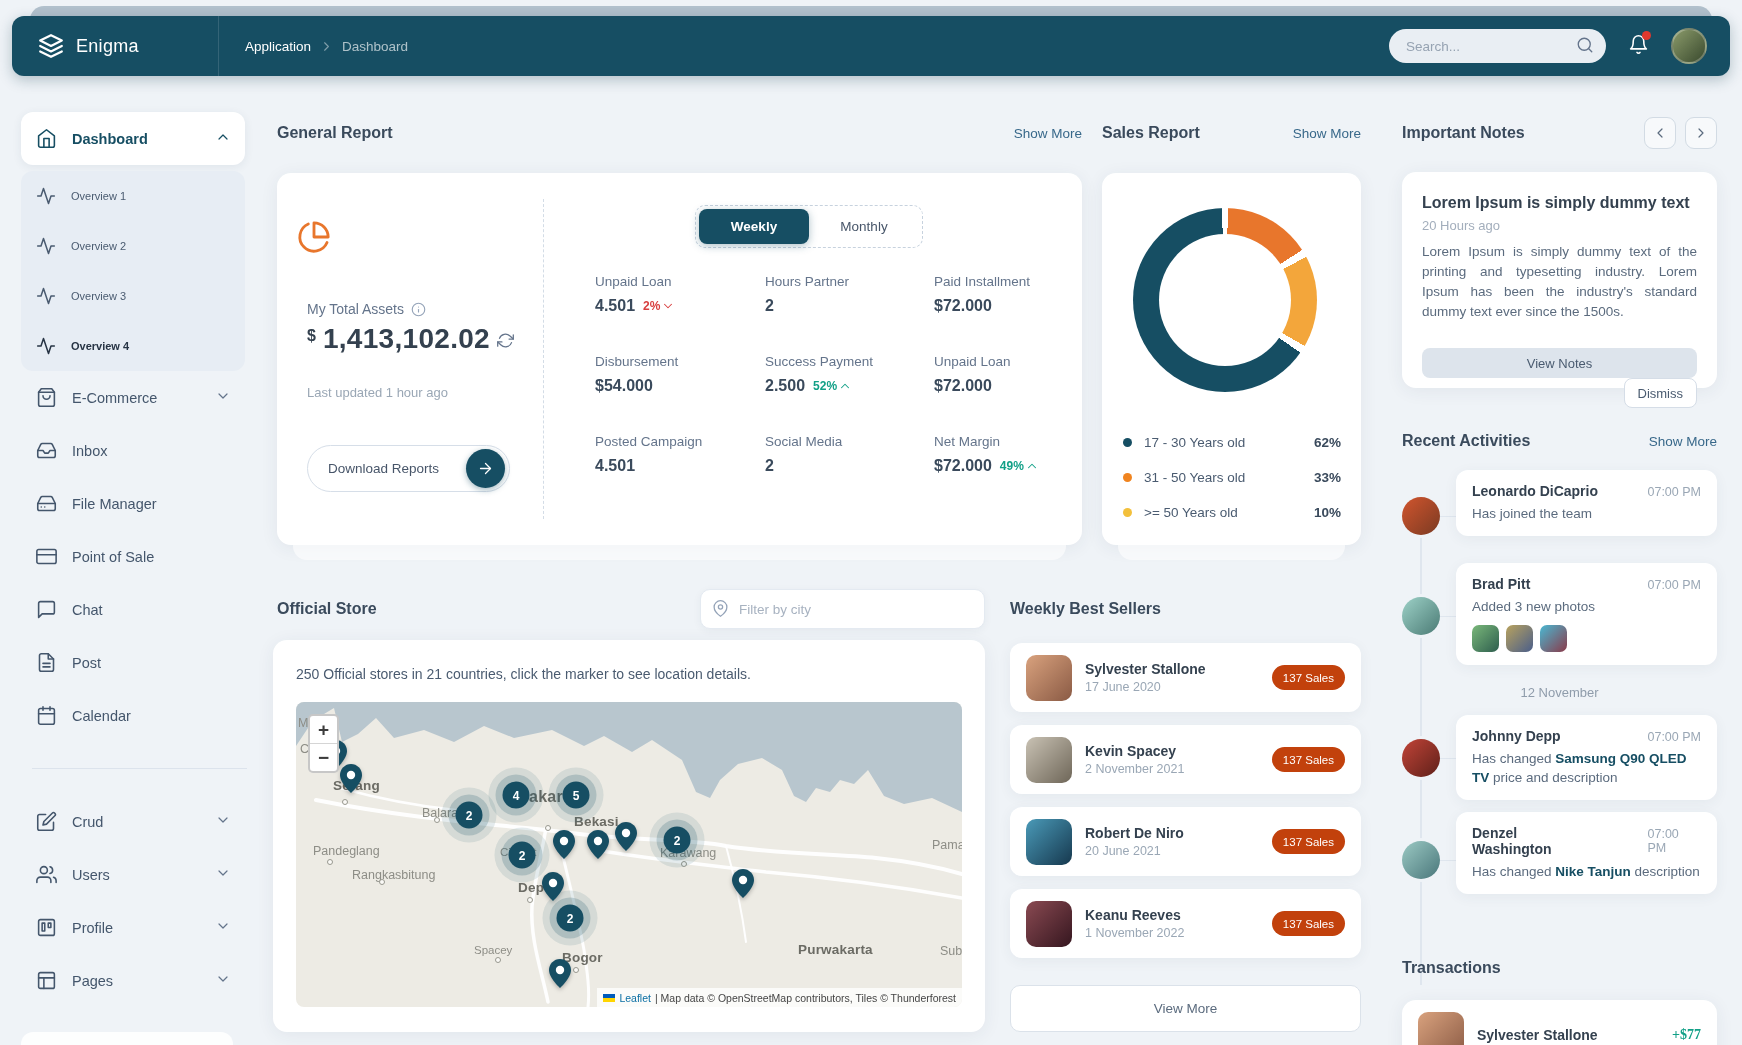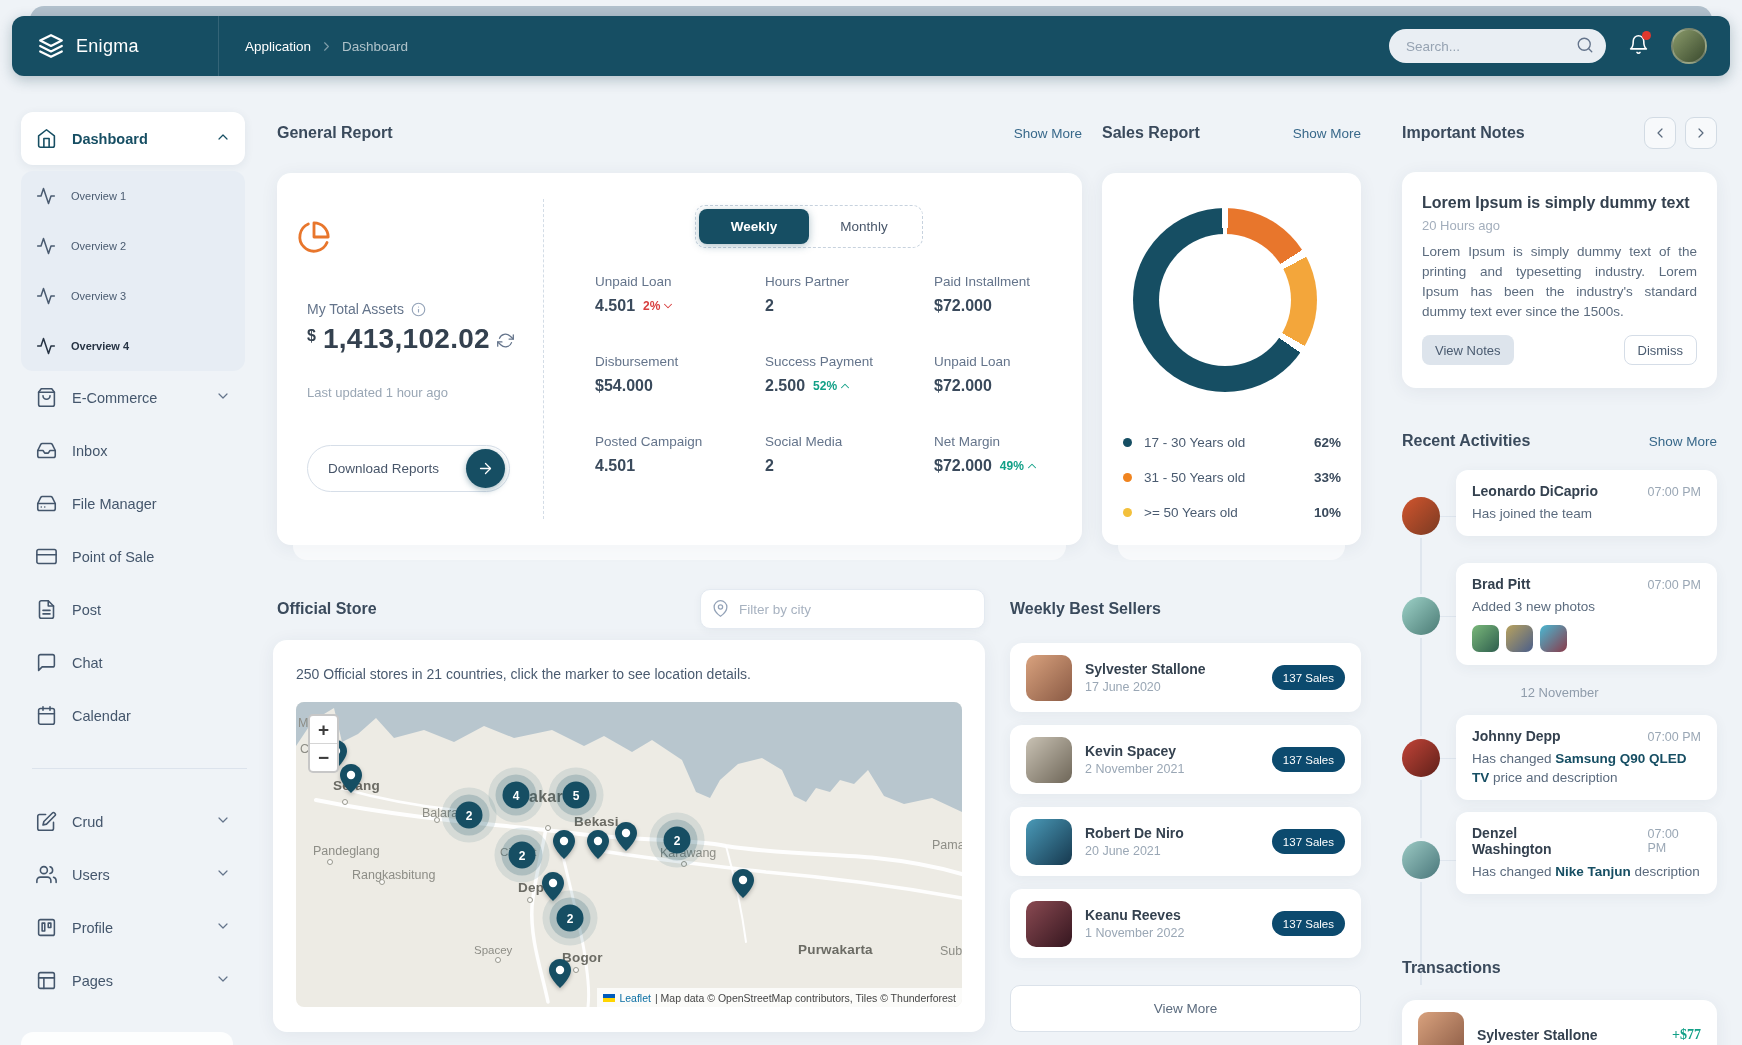--- a/index.html
+++ b/index.html
@@ -88,21 +88,21 @@
   #legend{position:absolute;left:21px;right:20px;top:252px;}
   .lg-row{display:flex;align-items:center;height:35px;}
   .lg-dot{width:9px;height:9px;border-radius:50%;margin-right:12px;flex:none;}
   .lg-label{font-size:13.5px;color:#4a5b70;}
   .lg-val{margin-left:auto;font-size:13.5px;font-weight:600;color:#3a4a5c;}
   
   #notes-card{left:1402px;top:172px;width:315px;height:216px;padding:22px 20px;}
   .note-title{font-size:16px;font-weight:700;color:#34414f;}
   .note-time{margin-top:6px;font-size:13px;color:#a3aebc;}
   .note-body{margin-top:9px;font-size:13.5px;line-height:20px;color:#5b6b7e;text-align:justify;}
-  .note-btns{margin-top:13px;display:flex;}
+  .note-btns{margin-top:26px;display:flex;flex-direction:column;}
   .btn-soft{height:30px;padding:0 13px;border:none;border-radius:8px;background:#dde4ec;color:#4a5b70;font-size:13px;
     font-family:inherit;cursor:pointer;}
   .btn-outline{height:30px;padding:0 13px;border:1px solid #d5dde7;border-radius:8px;background:#fff;color:#4a5b70;
     font-size:13px;font-family:inherit;cursor:pointer;margin-left:auto;}
   
   #os-card{left:273px;top:640px;width:712px;height:392px;}
   .os-note{position:absolute;left:23px;top:26px;font-size:14px;color:#4a5b70;}
   .filter-wrap{position:relative;margin-left:auto;width:285px;height:40px;}
   .filter-input{width:100%;height:100%;border:1px solid #e4eaf1;border-radius:10px;background:#fff;outline:none;
     padding:0 14px 0 38px;font-size:13.5px;color:#475569;font-family:inherit;box-shadow:0 2px 8px rgba(44,63,88,.05);}
@@ -128,21 +128,21 @@
     gap:4px;padding:0 6px;font-size:10.5px;color:#454545;}
   .attr a{color:#0b6fa4;text-decoration:none;cursor:pointer;}
   .flag{width:12px;height:8px;display:inline-block;background:linear-gradient(#005bbb 50%,#ffd500 50%);}
   
   #bs-list{position:absolute;left:1010px;top:643px;}
   .bs-card{width:351px;height:69px;background:#fff;border-radius:12px;box-shadow:0 3px 14px rgba(44,63,88,.06);
     margin-bottom:13px;display:flex;align-items:center;padding:0 16px;gap:13px;}
   .bs-av{width:46px;height:46px;border-radius:10px;flex:none;}
   .bs-name{font-size:14px;font-weight:700;color:#34414f;}
   .bs-date{font-size:12.5px;color:#9aa7b5;margin-top:3px;}
-  .bs-pill{margin-left:auto;background:#0c4a6e;color:#fff;font-size:11.5px;height:25px;display:flex;align-items:center;
+  .bs-pill{margin-left:auto;background:#c2410c;color:#fff;font-size:11.5px;height:25px;display:flex;align-items:center;
     padding:0 11px;border-radius:13px;flex:none;}
   #view-more{position:absolute;left:1010px;top:985px;width:351px;height:47px;background:#fff;border:1px solid #dbe2ea;
     border-radius:10px;display:flex;align-items:center;justify-content:center;font-size:13.5px;color:#5b6b7e;cursor:pointer;}
   
   .tl-line{position:absolute;left:1420px;top:500px;width:2px;height:485px;background:#dfe6ee;}
   .ra-av{position:absolute;left:1402px;width:38px;height:38px;border-radius:50%;box-shadow:0 0 0 3px #eff3f7;}
   .ra-conn{position:absolute;left:1440px;height:1px;width:16px;background:#dfe6ee;}
   .ra-card{position:absolute;left:1456px;width:261px;background:#fff;border-radius:12px;box-shadow:0 3px 14px rgba(44,63,88,.06);
     padding:13px 16px;}
   .ra-row{display:flex;align-items:baseline;}
@@ -298,35 +298,35 @@
           <svg viewBox="0 0 24 24" width="21" height="21" fill="none" stroke="currentColor" stroke-width="1.8" stroke-linecap="round" stroke-linejoin="round">
             <rect x="1" y="4" width="22" height="16" rx="2" ry="2"></rect>
             <line x1="1" y1="10" x2="23" y2="10"></line>
           </svg>
         </span>
         <span>Point of Sale</span>
       </div>
       <div class="side-item side-nav-item ">
         <span class="ic">
           <svg viewBox="0 0 24 24" width="21" height="21" fill="none" stroke="currentColor" stroke-width="1.8" stroke-linecap="round" stroke-linejoin="round">
+            <path d="M21 15a2 2 0 0 1-2 2H7l-4 4V5a2 2 0 0 1 2-2h14a2 2 0 0 1 2 2z"></path>
+          </svg>
+        </span>
+        <span>Chat</span>
+      </div>
+      <div class="side-item side-nav-item ">
+        <span class="ic">
+          <svg viewBox="0 0 24 24" width="21" height="21" fill="none" stroke="currentColor" stroke-width="1.8" stroke-linecap="round" stroke-linejoin="round">
             <path d="M14 2H6a2 2 0 0 0-2 2v16a2 2 0 0 0 2 2h12a2 2 0 0 0 2-2V8z"></path>
             <polyline points="14 2 14 8 20 8"></polyline>
             <line x1="16" y1="13" x2="8" y2="13"></line>
             <line x1="16" y1="17" x2="8" y2="17"></line>
           </svg>
         </span>
         <span>Post</span>
-      </div>
-      <div class="side-item side-nav-item ">
-        <span class="ic">
-          <svg viewBox="0 0 24 24" width="21" height="21" fill="none" stroke="currentColor" stroke-width="1.8" stroke-linecap="round" stroke-linejoin="round">
-            <path d="M21 15a2 2 0 0 1-2 2H7l-4 4V5a2 2 0 0 1 2-2h14a2 2 0 0 1 2 2z"></path>
-          </svg>
-        </span>
-        <span>Chat</span>
       </div>
       <div class="side-item side-nav-item ">
         <span class="ic">
           <svg viewBox="0 0 24 24" width="21" height="21" fill="none" stroke="currentColor" stroke-width="1.8" stroke-linecap="round" stroke-linejoin="round">
             <rect x="3" y="4" width="18" height="18" rx="2" ry="2"></rect>
             <line x1="16" y1="2" x2="16" y2="6"></line>
             <line x1="8" y1="2" x2="8" y2="6"></line>
             <line x1="3" y1="10" x2="21" y2="10"></line>
           </svg>
         </span>

